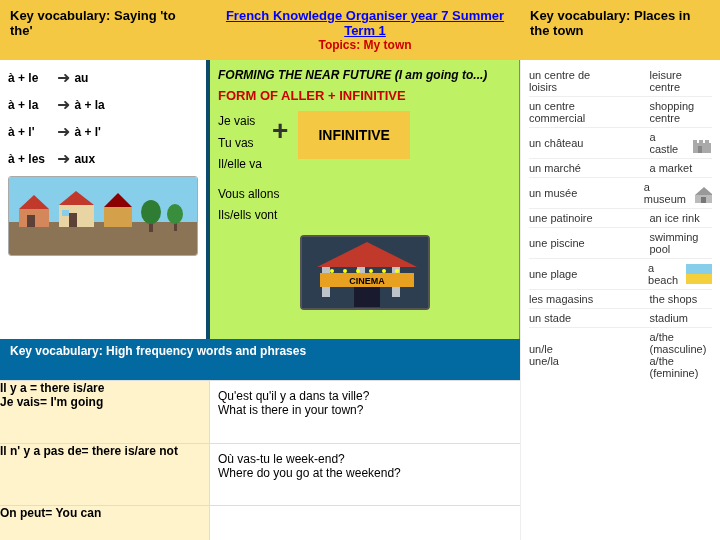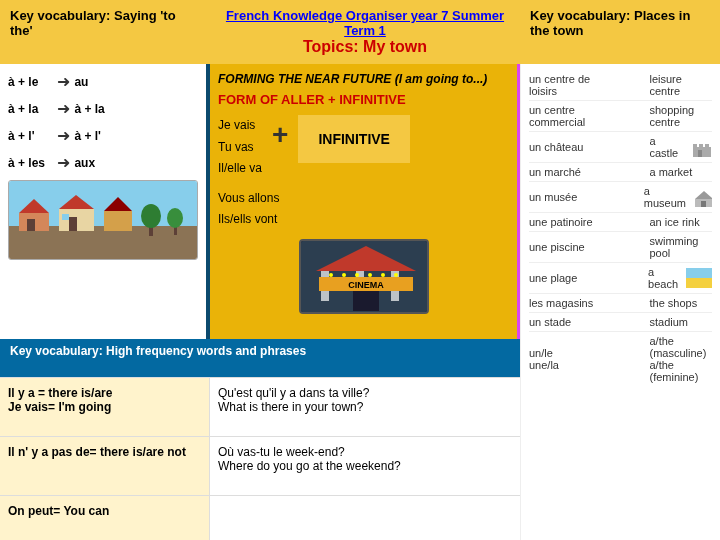--- a/index.html
+++ b/index.html
@@ -122,23 +122,23 @@
       grid-column: 1;
       grid-row: 1 / 3;
       background-color: #fff;
       padding: 8px;
       border-right: 4px solid #0c4a6e;
     }
 
     .center-forming {
       grid-column: 2;
       grid-row: 1;
-      background-color: #eab308;
+      background-color: #bef264;
       padding: 8px;
-      border-right: 3px solid #d946ef;
+      border-right: 1px solid #d946ef;
     }
 
     .right-places {
       grid-column: 3;
       grid-row: 1 / 6;
       background-color: #fff;
       padding: 6px 8px;
       border-left: 1px solid #eee;
     }
 
@@ -168,21 +168,20 @@
     }
 
     .hfw-row3 {
       grid-column: 1 / 3;
       grid-row: 5;
       display: grid;
       grid-template-columns: 210px 310px;
     }
 
     .hfw-cell-left {
-      padding: 8px;
       background-color: #fff3cc;
       border-top: 1px solid #ddd;
       border-right: 1px solid #ddd;
       font-size: 12px;
       font-weight: bold;
     }
 
     .hfw-cell-right {
       padding: 8px;
       background-color: #fff;
@@ -193,21 +192,21 @@
 </head>
 <body>
 
 <div class="page-wrapper">
 
   <div class="col-header-left">
     <span>Key vocabulary: Saying 'to the'</span>
   </div>
   <div class="col-header-center">
     <span style="font-weight:bold;font-size:13px;text-decoration:underline;color:blue;display:block;">French Knowledge Organiser year 7 Summer Term 1</span>
-    <span style="color:#cc0000;font-weight:bold;font-size:16px;display:block;">Topics: My town</span>
+    <span style="color:#cc0000;font-weight:bold;font-size:12px;display:block;">Topics: My town</span>
   </div>
   <div class="col-header-right">
     <span>Key vocabulary: Places in the town</span>
   </div>
 
   <div class="content-area">
 
     <div class="left-vocab">
 
       <div class="vocab-row">

